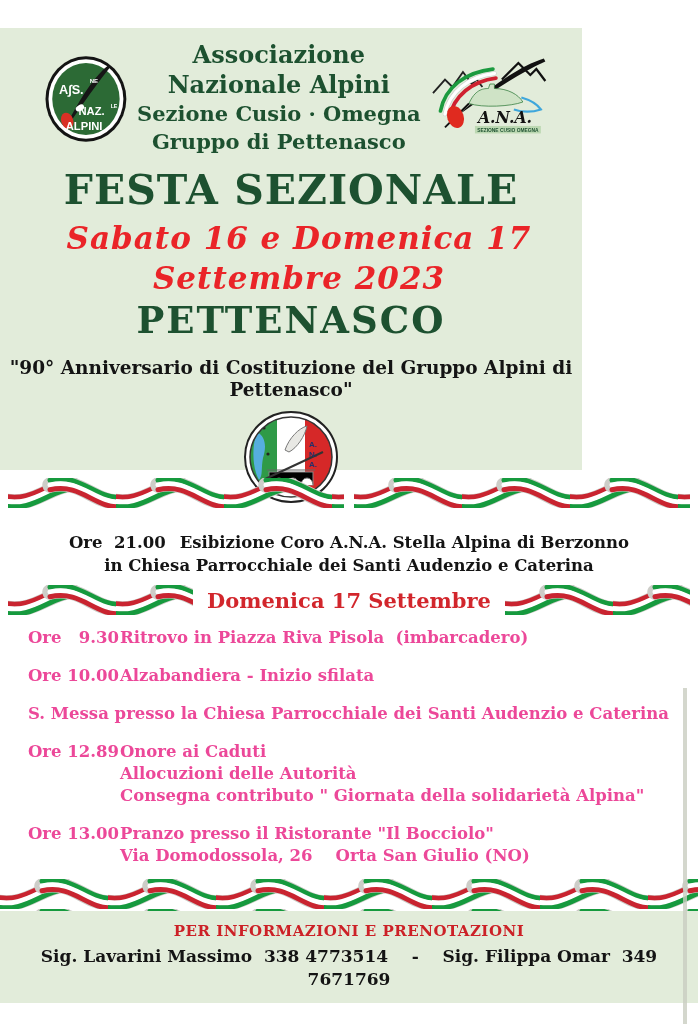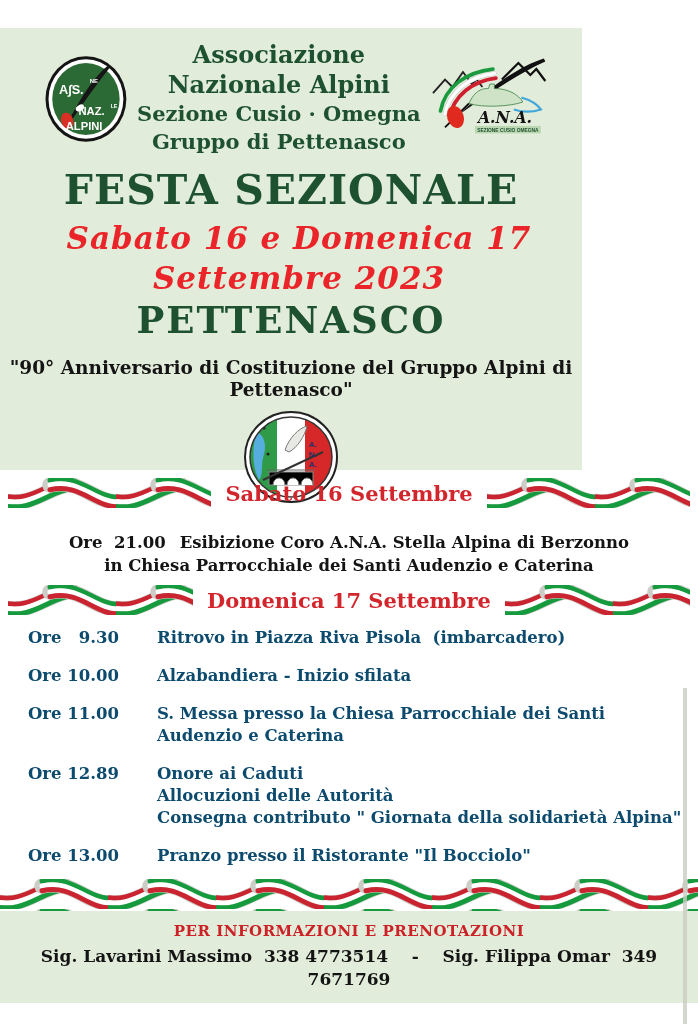--- a/index.html
+++ b/index.html
@@ -23,21 +23,21 @@
   .emblem-wrap{margin-top:9px;}
   
   .content{position:absolute;top:470px;left:0;width:698px;}
   .ribbon-row{display:flex;align-items:center;gap:10px;padding:0 8px;margin-top:8px;}
   .ribbon-row .rsvg{flex:1;height:30px;}
   .section-heading{font-size:21px;font-weight:bold;color:#d2262c;white-space:nowrap;padding:0 4px;}
   .sat-block{text-align:center;margin-top:24px;font-weight:bold;color:#141414;font-size:16.5px;line-height:22px;}
   .sat-line1 .time{white-space:pre;margin-right:14px;}
   .sat-line2{margin-top:1px;}
   .events{padding:0 10px 0 28px;margin-top:12px;}
-  .event{display:flex;margin-top:16px;font-weight:bold;color:#0c4a6e;font-size:16.5px;line-height:22px;gap:37px;}
+  .event{display:flex;margin-top:16px;font-weight:bold;color:#ec4899;font-size:16.5px;line-height:22px;}
   .event:first-child{margin-top:0;}
   .event .time{width:92px;flex:0 0 92px;white-space:pre;}
   .event .desc{flex:1;}
   .event .desc div{white-space:pre-wrap;}
   .notes{text-align:center;margin-top:12px;color:#a93a31;font-size:17.5px;line-height:24px;}
   .bottom-ribbon{display:block;width:698px;height:32px;margin-top:9px;}
   
   .info-panel{background:#e2ecda;text-align:center;padding:9px 0 12px;}
   .info-heading{color:#cc2127;font-size:15px;line-height:22px;font-weight:bold;letter-spacing:.5px;}
   .info-contacts{margin-top:3px;color:#141414;font-size:17px;line-height:23px;font-weight:bold;white-space:pre-wrap;}
@@ -142,21 +142,20 @@
       </svg>
     </div>
   </div>
 
   <div class="content">
 
     <div class="ribbon-row">
       <svg class="rsvg" preserveAspectRatio="none">
           <rect width="100%" height="30" fill="url(#ribbonPat)"></rect>
         </svg>
-      <span class="section-heading">Sabato 16 Settembre</span>
       <svg class="rsvg" preserveAspectRatio="none">
           <rect width="100%" height="30" fill="url(#ribbonPat)"></rect>
         </svg>
     </div>
 
     <div class="sat-block">
       <div class="sat-line1">
         <span class="time">Ore  21.00</span><span>Esibizione Coro A.N.A. Stella Alpina di Berzonno</span>
       </div>
       <div class="sat-line2">in Chiesa Parrocchiale dei Santi Audenzio e Caterina</div>
@@ -179,37 +178,37 @@
             <div>Ritrovo in Piazza Riva Pisola  (imbarcadero)</div>
           </span>
       </div>
       <div class="event">
         <span class="time">Ore 10.00</span>
         <span class="desc">
             <div>Alzabandiera - Inizio sfilata</div>
           </span>
       </div>
       <div class="event">
-        <span class="time">Ore 11.00</span>
         <span class="desc">
             <div>S. Messa presso la Chiesa Parrocchiale dei Santi Audenzio e Caterina</div>
           </span>
       </div>
       <div class="event">
         <span class="time">Ore 12.89</span>
         <span class="desc">
           <div>Onore ai Caduti</div>
           <div>Allocuzioni delle Autorità</div>
           <div>Consegna contributo " Giornata della solidarietà Alpina"</div>
         </span>
       </div>
       <div class="event">
         <span class="time">Ore 13.00</span>
         <span class="desc">
           <div>Pranzo presso il Ristorante "Il Bocciolo"</div>
+          <div>Via Domodossola, 26    Orta San Giulio (NO)</div>
         </span>
       </div>
     </div>
 
     <div class="notes">
     </div>
 
     <svg class="bottom-ribbon" preserveAspectRatio="none">
         <rect width="100%" height="32" fill="url(#ribbonPat)"></rect>
       </svg>

